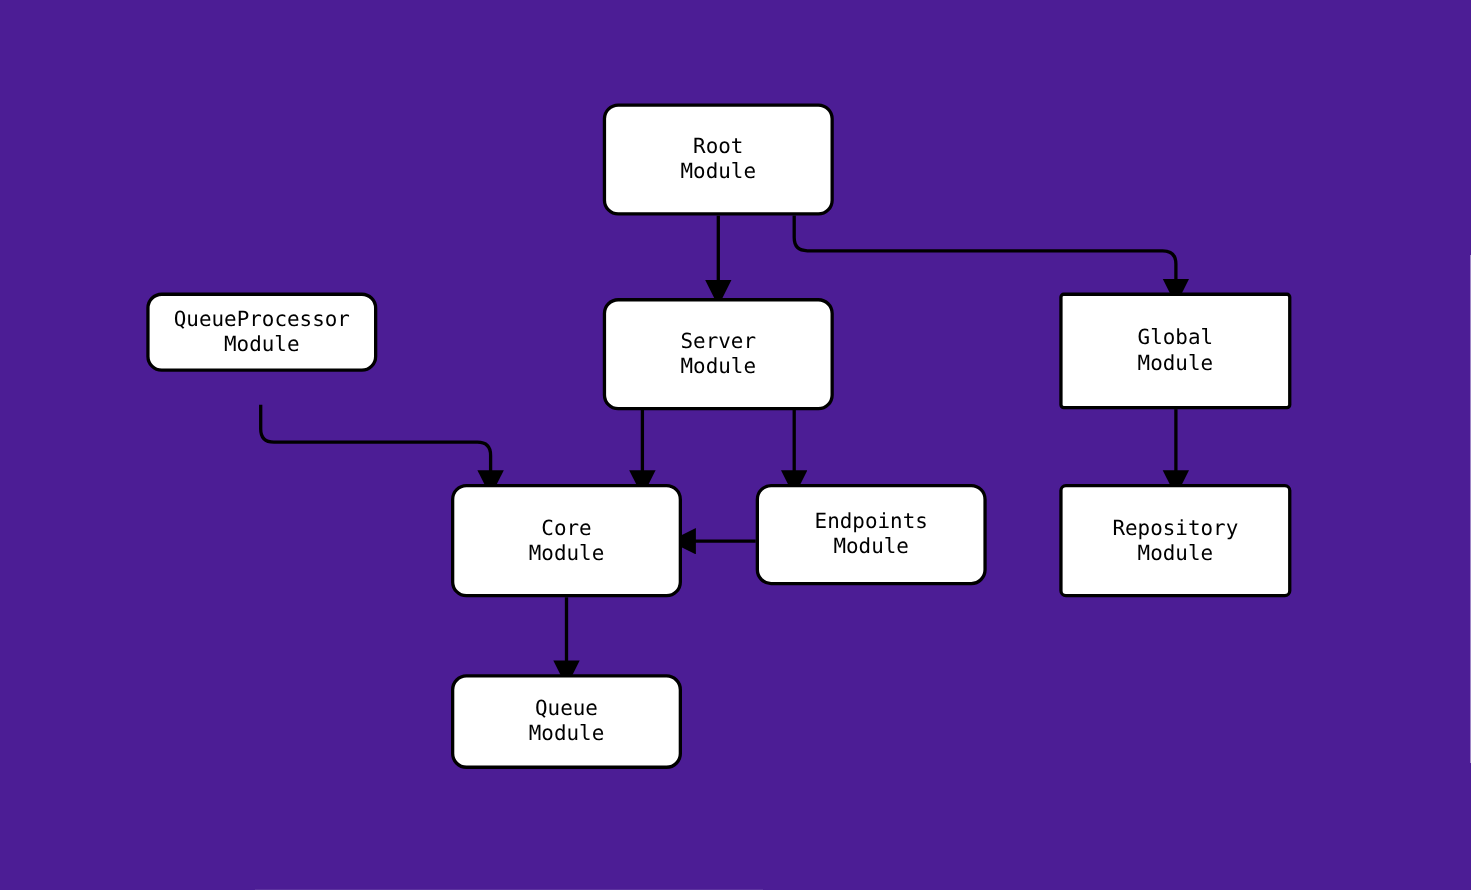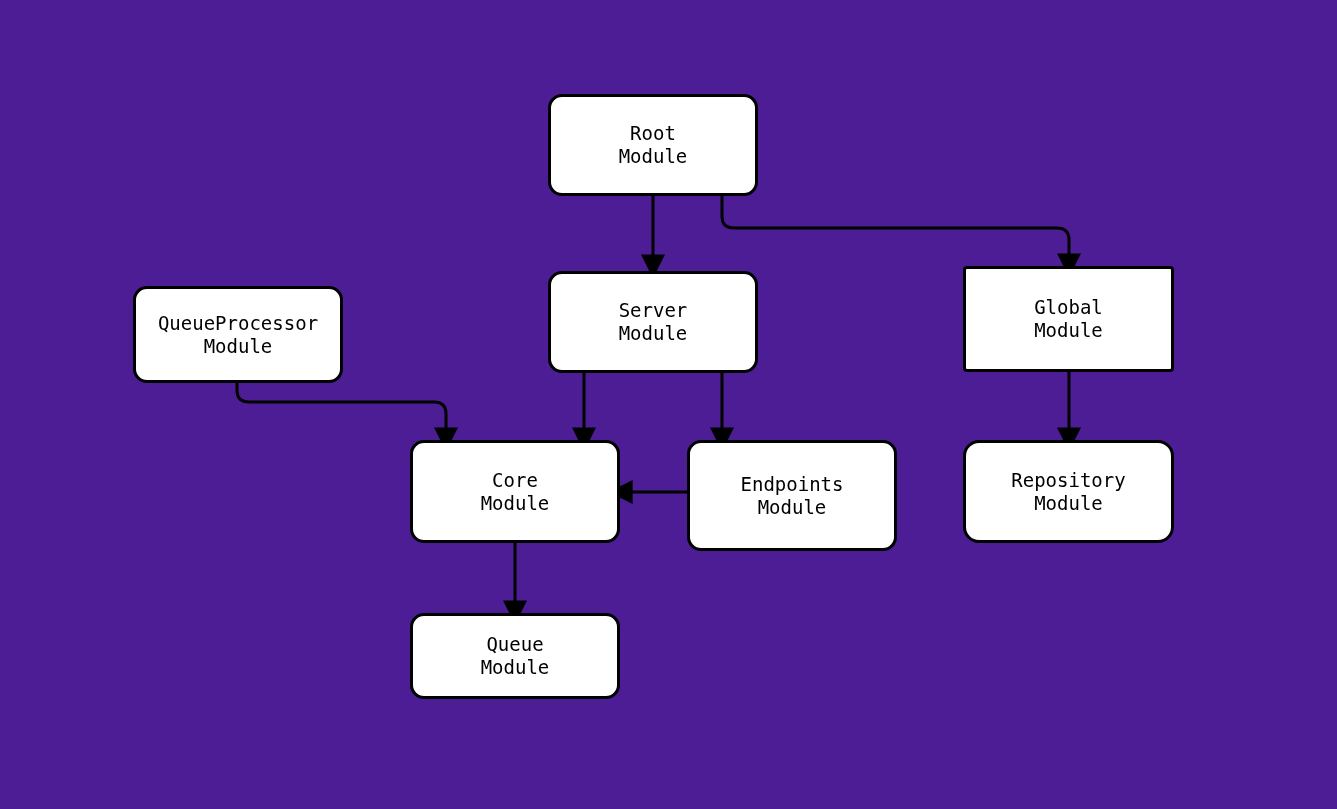--- a/index.html
+++ b/index.html
@@ -66,46 +66,46 @@
         <path d="M 1069 372 L 1069 431" fill="none" stroke="#000000" stroke-width="3" stroke-linecap="butt" marker-end="url(#arrowhead)"></path>
         <path d="M 515 543 L 515 604" fill="none" stroke="#000000" stroke-width="3" stroke-linecap="butt" marker-end="url(#arrowhead)"></path>
       </g>
   </svg>
 
   <div class="node" style="left: 548px; top: 94px; width: 210px; height: 102px; border-color: rgb(0, 0, 0); border-width: 3px; border-radius: 14px;">
     <div class="node-label">Root
 Module</div>
   </div>
 
-  <div class="node" style="left: 133px; top: 266px; width: 210px; height: 97px; border-color: rgb(0, 0, 0); border-width: 3px; border-radius: 14px; margin-top: 20px;">
+  <div class="node" style="left: 133px; top: 266px; width: 210px; height: 72px; border-color: rgb(0, 0, 0); border-width: 3px; border-radius: 14px;">
     <div class="node-label">QueueProcessor
 Module</div>
   </div>
 
   <div class="node" style="left: 548px; top: 271px; width: 210px; height: 102px; border-color: rgb(0, 0, 0); border-width: 3px; border-radius: 14px;">
     <div class="node-label">Server
 Module</div>
   </div>
 
   <div class="node" style="left: 963px; top: 266px; width: 211px; height: 106px; border-color: rgb(0, 0, 0); border-width: 3px; border-radius: 4px;">
     <div class="node-label">Global
 Module</div>
   </div>
 
   <div class="node" style="left: 410px; top: 440px; width: 210px; height: 103px; border-color: rgb(0, 0, 0); border-width: 3px; border-radius: 14px;">
     <div class="node-label">Core
 Module</div>
   </div>
 
-  <div class="node" style="left: 687px; top: 440px; width: 210px; height: 111px; border-color: rgb(0, 0, 0); border-width: 3px; border-radius: 14px;">
+  <div class="node" style="left: 687px; top: 440px; width: 210px; height: 92px; border-color: rgb(0, 0, 0); border-width: 3px; border-radius: 14px;">
     <div class="node-label">Endpoints
 Module</div>
   </div>
 
-  <div class="node" style="left: 963px; top: 440px; width: 211px; height: 103px; border-color: rgb(0, 0, 0); border-width: 3px; border-radius: 16px;">
+  <div class="node" style="left: 963px; top: 440px; width: 211px; height: 103px; border-color: rgb(0, 0, 0); border-width: 3px; border-radius: 6px;">
     <div class="node-label">Repository
 Module</div>
   </div>
 
   <div class="node" style="left: 410px; top: 613px; width: 210px; height: 86px; border-color: rgb(0, 0, 0); border-width: 3px; border-radius: 14px;">
     <div class="node-label">Queue
 Module</div>
   </div>
 
 </div>

